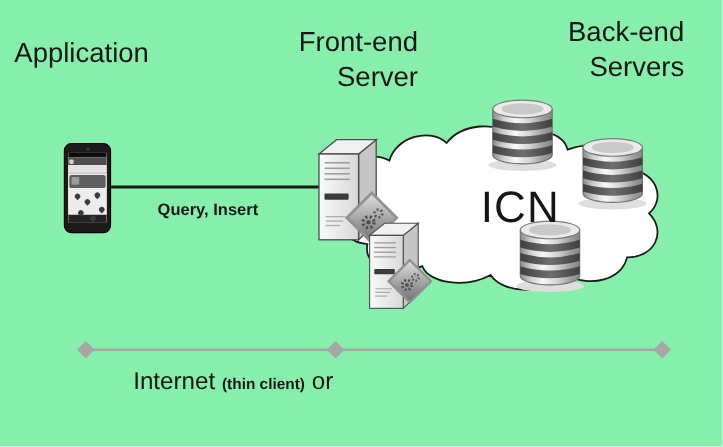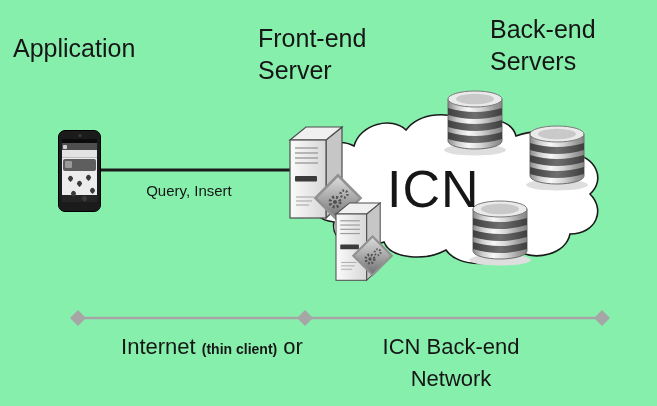--- a/index.html
+++ b/index.html
@@ -3,23 +3,23 @@
 <meta charset="utf-8">
 <style>
   html,body{margin:0;padding:0;background:#fff;}
   .canvas{
     position:relative;width:657px;height:406px;background:#86efac;
     font-family:"Liberation Sans",sans-serif;color:#1a1a1a;overflow:hidden;
   }
   .canvas svg{position:absolute;left:0;top:0;}
   .lbl{position:absolute;color:#161616;}
   .top-label{font-size:25px;line-height:32px;}
-  .center{text-align:left;}
-  .ops{font-size:15px;font-weight:normal;line-height:20px;text-align:center;}
-  .icn{font-size:52px;line-height:42px;text-align:right;letter-spacing:1px;}
+  .center{text-align:right;}
+  .ops{font-size:15px;font-weight:bold;line-height:20px;text-align:center;}
+  .icn{font-size:40px;line-height:42px;text-align:center;letter-spacing:1px;margin-left:44px;}
   .axis-label{font-size:22px;line-height:32px;text-align:center;}
   .axis-label .small{font-size:14px;font-weight:600;}
   
   .phone{position:absolute;left:58px;top:130px;width:43px;height:82px;
     background:#1b1b1b;border:1px solid #000;border-radius:7px;box-sizing:border-box;}
   .phone .cam{position:absolute;top:3px;left:50%;transform:translateX(-50%);
     width:3px;height:3px;border-radius:50%;background:#3c3c3c;}
   .screen{position:absolute;left:3px;right:3px;top:8px;bottom:9px;background:#f0f0f0;
     display:flex;flex-direction:column;overflow:hidden;}
   .p-status{height:4px;background:#0c0c0c;}
@@ -162,15 +162,14 @@
   <div class="lbl icn" style="left:387px;top:168px;width:84px;">ICN</div>
 
   <div class="lbl axis-label" style="left:62px;top:331px;width:300px;">
     <div>
       <span>Internet</span>
       <span class="small">(thin client)</span>
       <span>or</span>
     </div>
   </div>
 
-  <div class="lbl axis-label" style="left:371px;top:331px;width:160px;">ICN Back-end Network</div>
 
 </div>
 
 </body></html>

